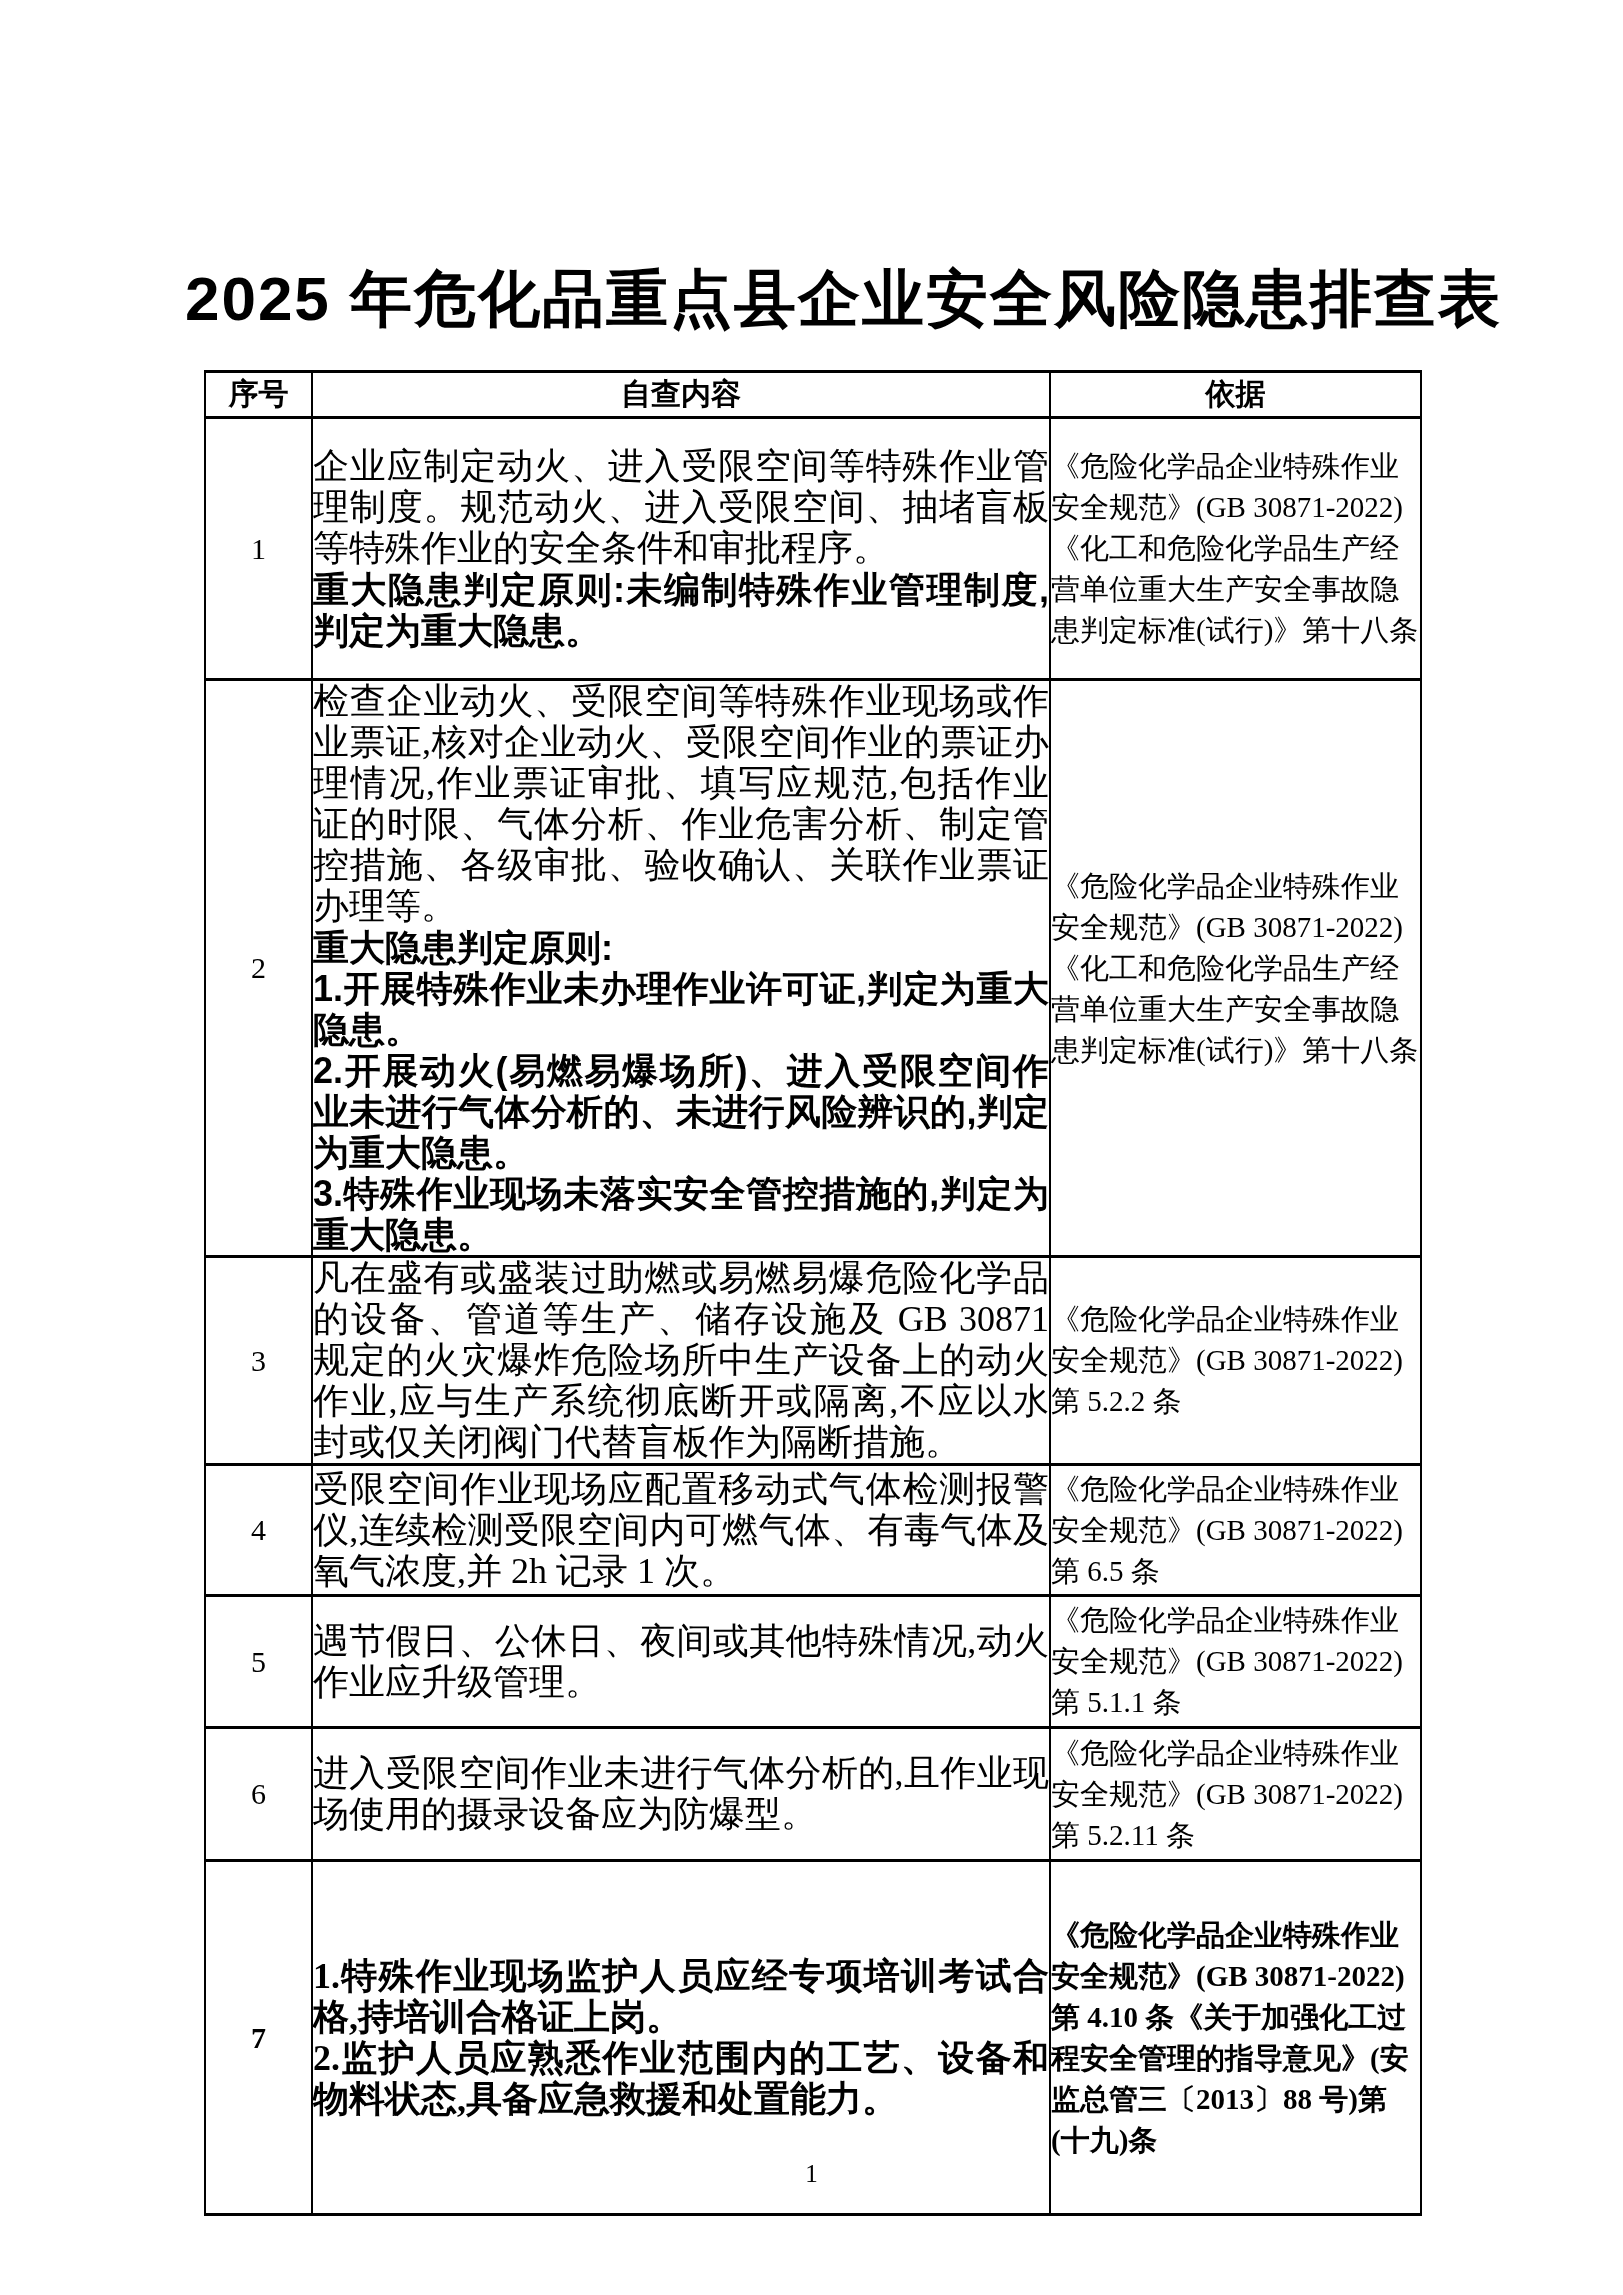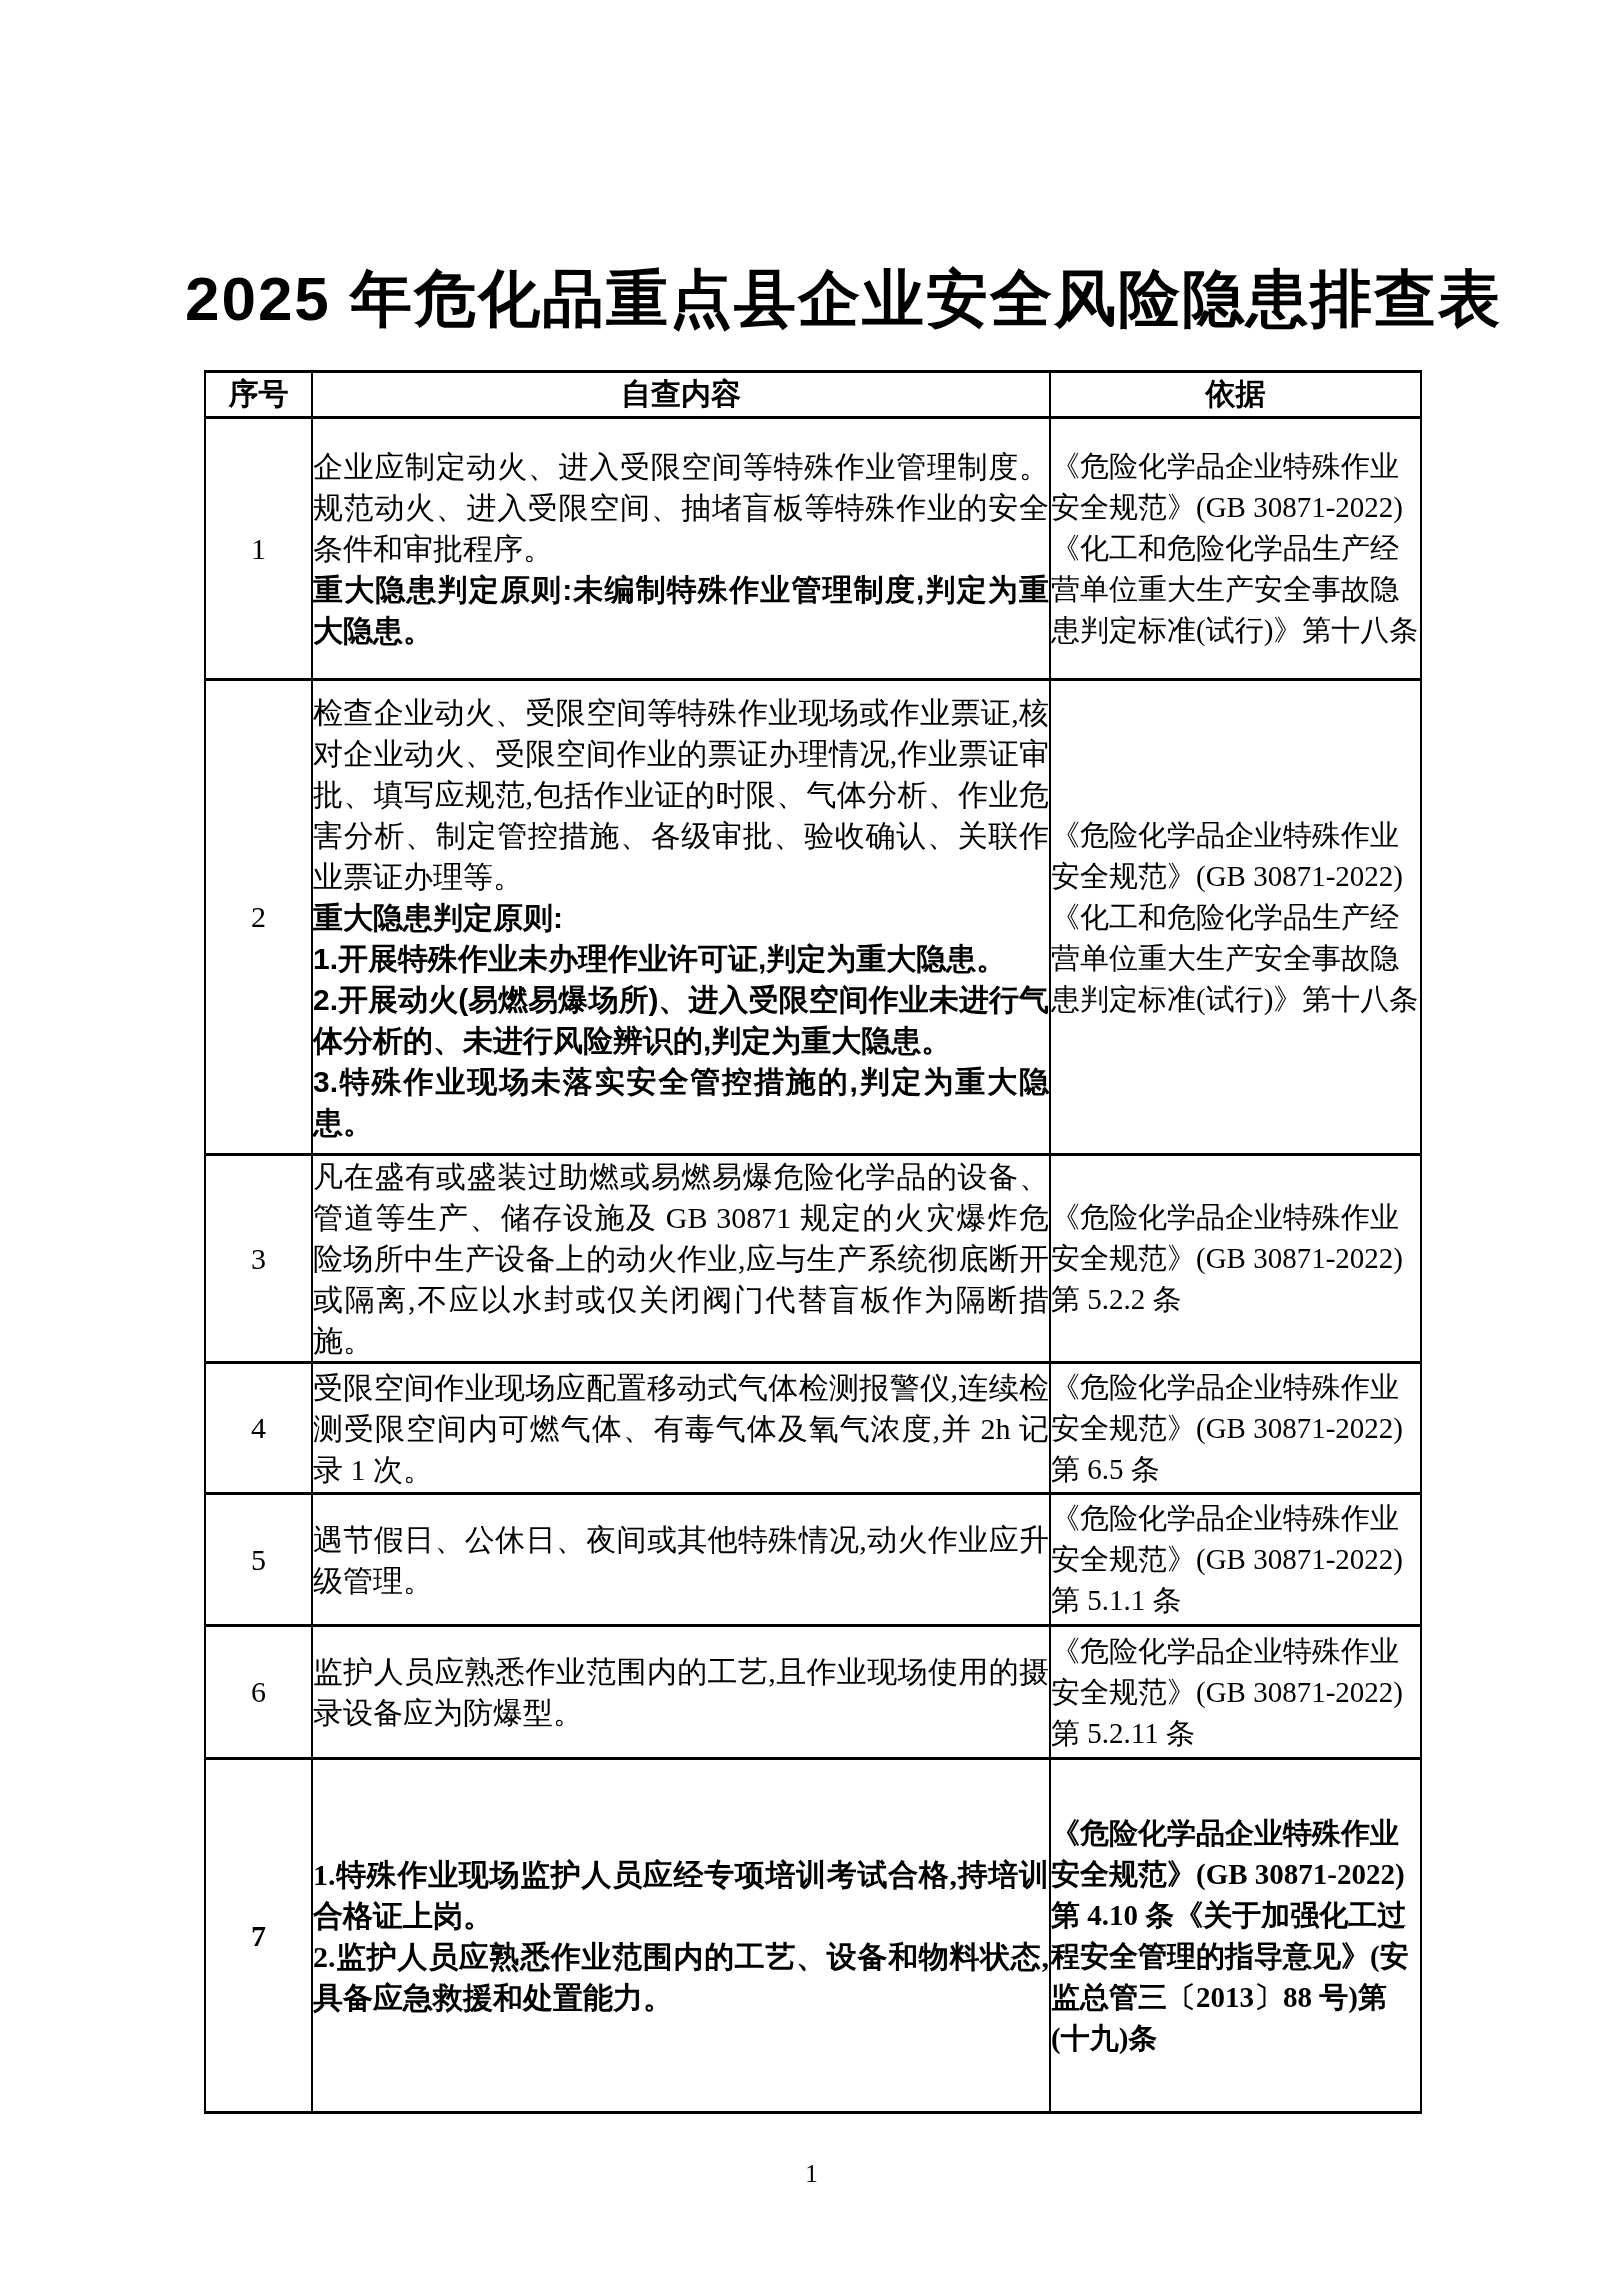--- a/index.html
+++ b/index.html
@@ -55,21 +55,21 @@
     text-align: center;
   }
   tr.section-row-1 td { height: 47px; }
   tr.section-row-2 td { height: 41px; }
   td.num-cell {
     text-align: center;
     font-size: 30px;
   }
   td.content-cell {
     padding: 10.5px 15.7px;
-    font-size: 30px;
+    font-size: 36px;
     line-height: 41px;
     text-align: justify;
     margin-left: 44px;
   }
   td.content-cell .para { margin: 0; }
   .para[data-bold="true"] {
     font-family: "Liberation Sans", sans-serif;
     font-weight: bold;
   }
   td.basis-cell {
@@ -158,21 +158,21 @@
         <td class="num-cell">5</td>
         <td class="content-cell">
           <p class="para" data-bold="false">遇节假日、公休日、夜间或其他特殊情况,动火作业应升级管理。</p>
         </td>
         <td class="basis-cell">《危险化学品企业特殊作业安全规范》(GB 30871-2022)第 5.1.1 条</td>
       </tr>
 
       <tr class="row-6">
         <td class="num-cell">6</td>
         <td class="content-cell">
-          <p class="para" data-bold="false">监护人员应熟悉作业范围内的工艺,且作业现场使用的摄录设备应为防爆型。</p>
+          <p class="para" data-bold="false">进入受限空间作业未进行气体分析的,且作业现场使用的摄录设备应为防爆型。</p>
         </td>
         <td class="basis-cell">《危险化学品企业特殊作业安全规范》(GB 30871-2022)第 5.2.11 条</td>
       </tr>
 
       <tr class="row-7">
         <td class="num-cell">7</td>
         <td class="content-cell">
           <p class="para" data-bold="false">1.特殊作业现场监护人员应经专项培训考试合格,持培训合格证上岗。</p>
           <p class="para" data-bold="false">2.监护人员应熟悉作业范围内的工艺、设备和物料状态,具备应急救援和处置能力。</p>
         </td>

